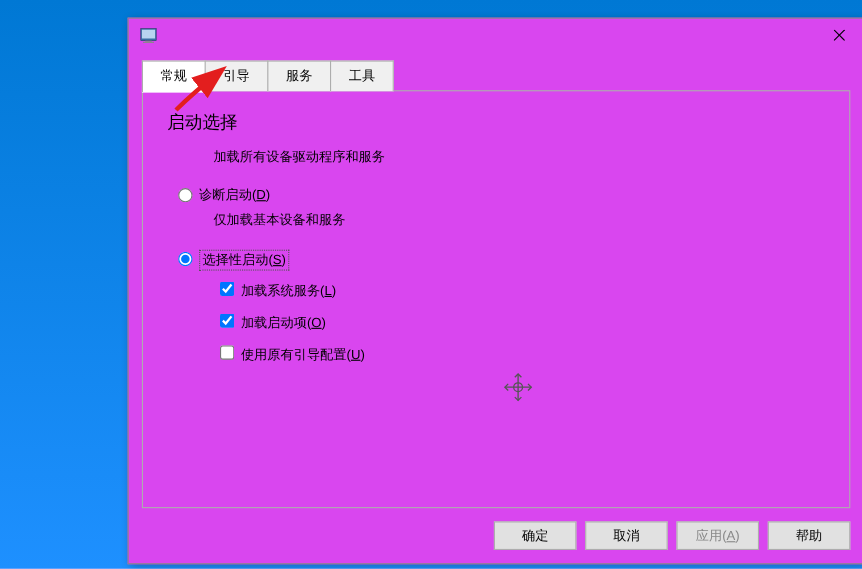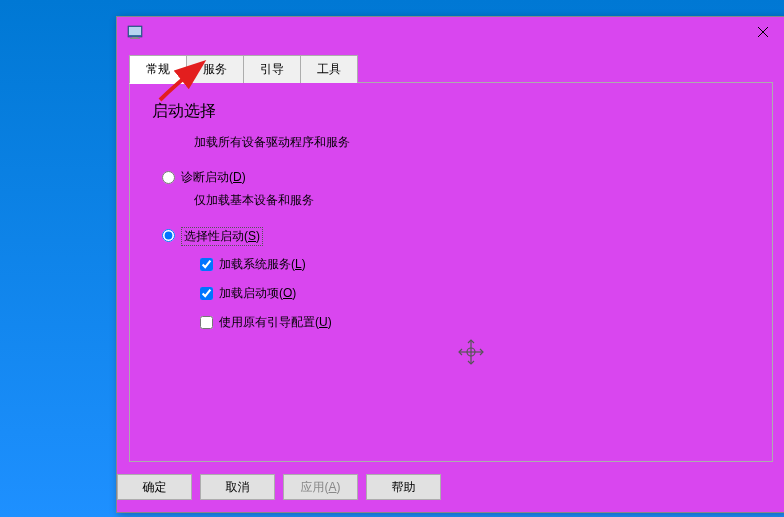--- a/index.html
+++ b/index.html
@@ -117,27 +117,28 @@
       border: 1px dotted #555;
       padding: 0 2px;
     }
     .check-group {
       margin-left: 38px;
       margin-top: 10px;
     }
     .check-item {
       margin-bottom: 12px;
       display: flex;
-      align-items: center;
+      align-items: flex-start;
     }
     .check-item input[type="checkbox"] {
       margin-right: 6px;
     }
     .dialog-buttons {
       display: flex;
+      justify-content: flex-end;
       padding: 0 12px 10px 0;
       gap: 8px;
     }
     .btn {
       min-width: 75px;
       height: 26px;
       border: 1px solid #adadad;
       background: #e1e1e1;
       cursor: pointer;
       font-size: 12px;
@@ -181,22 +182,22 @@
     <div class="close-btn">
       <svg width="10" height="10" viewBox="0 0 10 10">
         <line x1="0" y1="0" x2="10" y2="10" stroke="#000" stroke-width="1"></line>
         <line x1="10" y1="0" x2="0" y2="10" stroke="#000" stroke-width="1"></line>
       </svg>
     </div>
   </div>
 
   <div class="tabs">
     <div class="tab active">常规</div>
+    <div class="tab">引导</div>
     <div class="tab">服务</div>
-    <div class="tab">引导</div>
     <div class="tab">工具</div>
   </div>
 
   <div class="tab-content">
     <div class="group-label">启动选择</div>
 
     <div class="radio-group">
       <div class="radio-desc">加载所有设备驱动程序和服务</div>
 
       <div class="radio-item">

